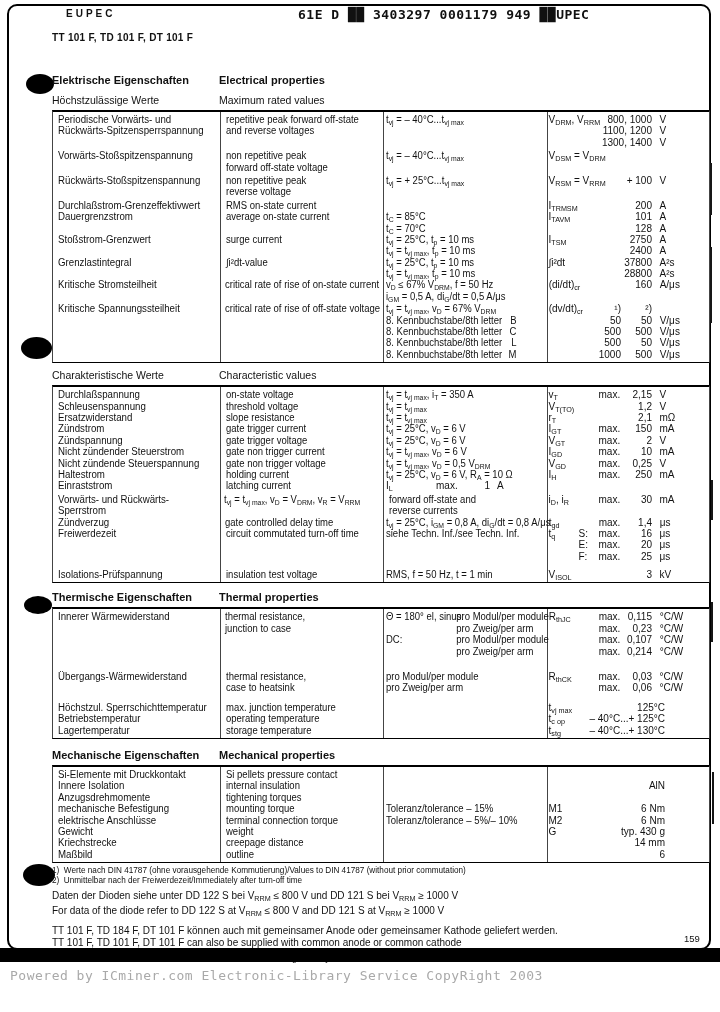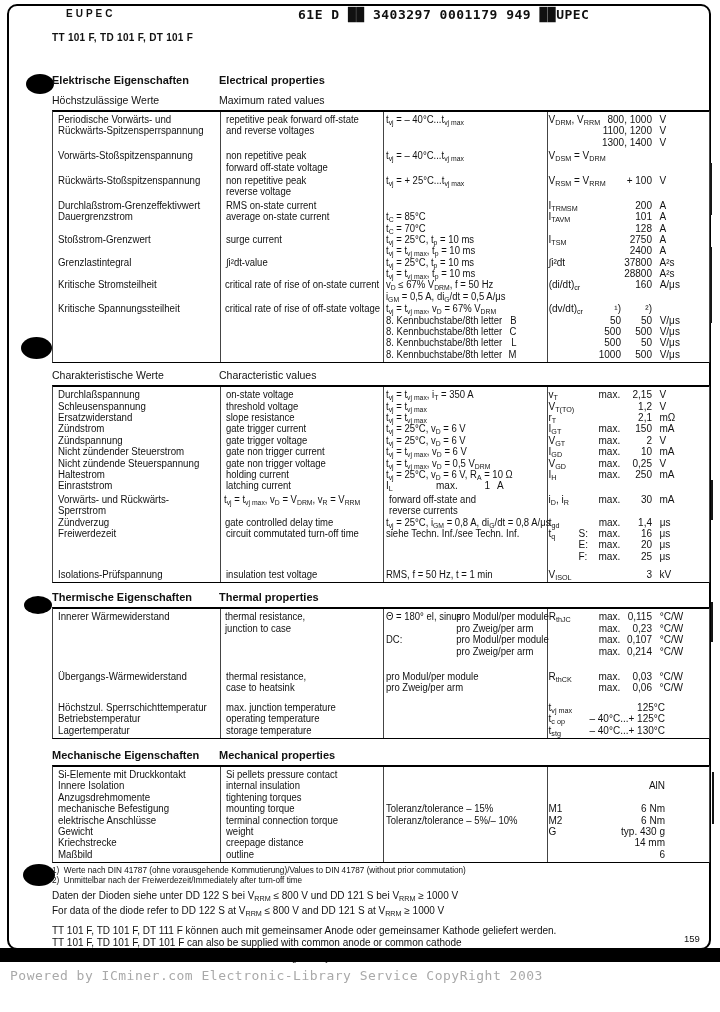--- a/index.html
+++ b/index.html
@@ -835,21 +835,21 @@
       <div>1)&nbsp;&nbsp;Werte nach DIN 41787 (ohne vorausgehende Kommutierung)/Values to DIN 41787 (without prior commutation)</div>
       <div>2)&nbsp;&nbsp;Unmittelbar nach der Freiwerdezeit/Immediately after turn-off time</div>
     </div>
 
     <div class="notes">
       <div>Daten der Dioden siehe unter DD 122 S bei V<sub>RRM</sub> ≤ 800 V und DD 121 S bei V<sub>RRM</sub> ≥ 1000 V</div>
       <div>For data of the diode refer to DD 122 S at V<sub>RRM</sub> ≤ 800 V and DD 121 S at V<sub>RRM</sub> ≥ 1000 V</div>
     </div>
 
     <div class="notes gap">
-      <div>TT 101 F, TD 101 F, DT 111 F können auch mit gemeinsamer Anode oder gemeinsamer Kathode geliefert werden.</div>
+      <div>TT 101 F, TD 184 F, DT 101 F können auch mit gemeinsamer Anode oder gemeinsamer Kathode geliefert werden.</div>
       <div>TT 101 F, TD 101 F, DT 101 F can also be supplied with common anode or common cathode</div>
     </div>
 
     <div class="recognized">Recognized by UNDERWRITERS LABORATORIES Inc.</div>
   </div>
 
   <div class="pagenum">159</div>
   <div class="band"></div>
   <div class="footer">Powered by ICminer.com Electronic-Library Service CopyRight 2003</div>
 </div>

